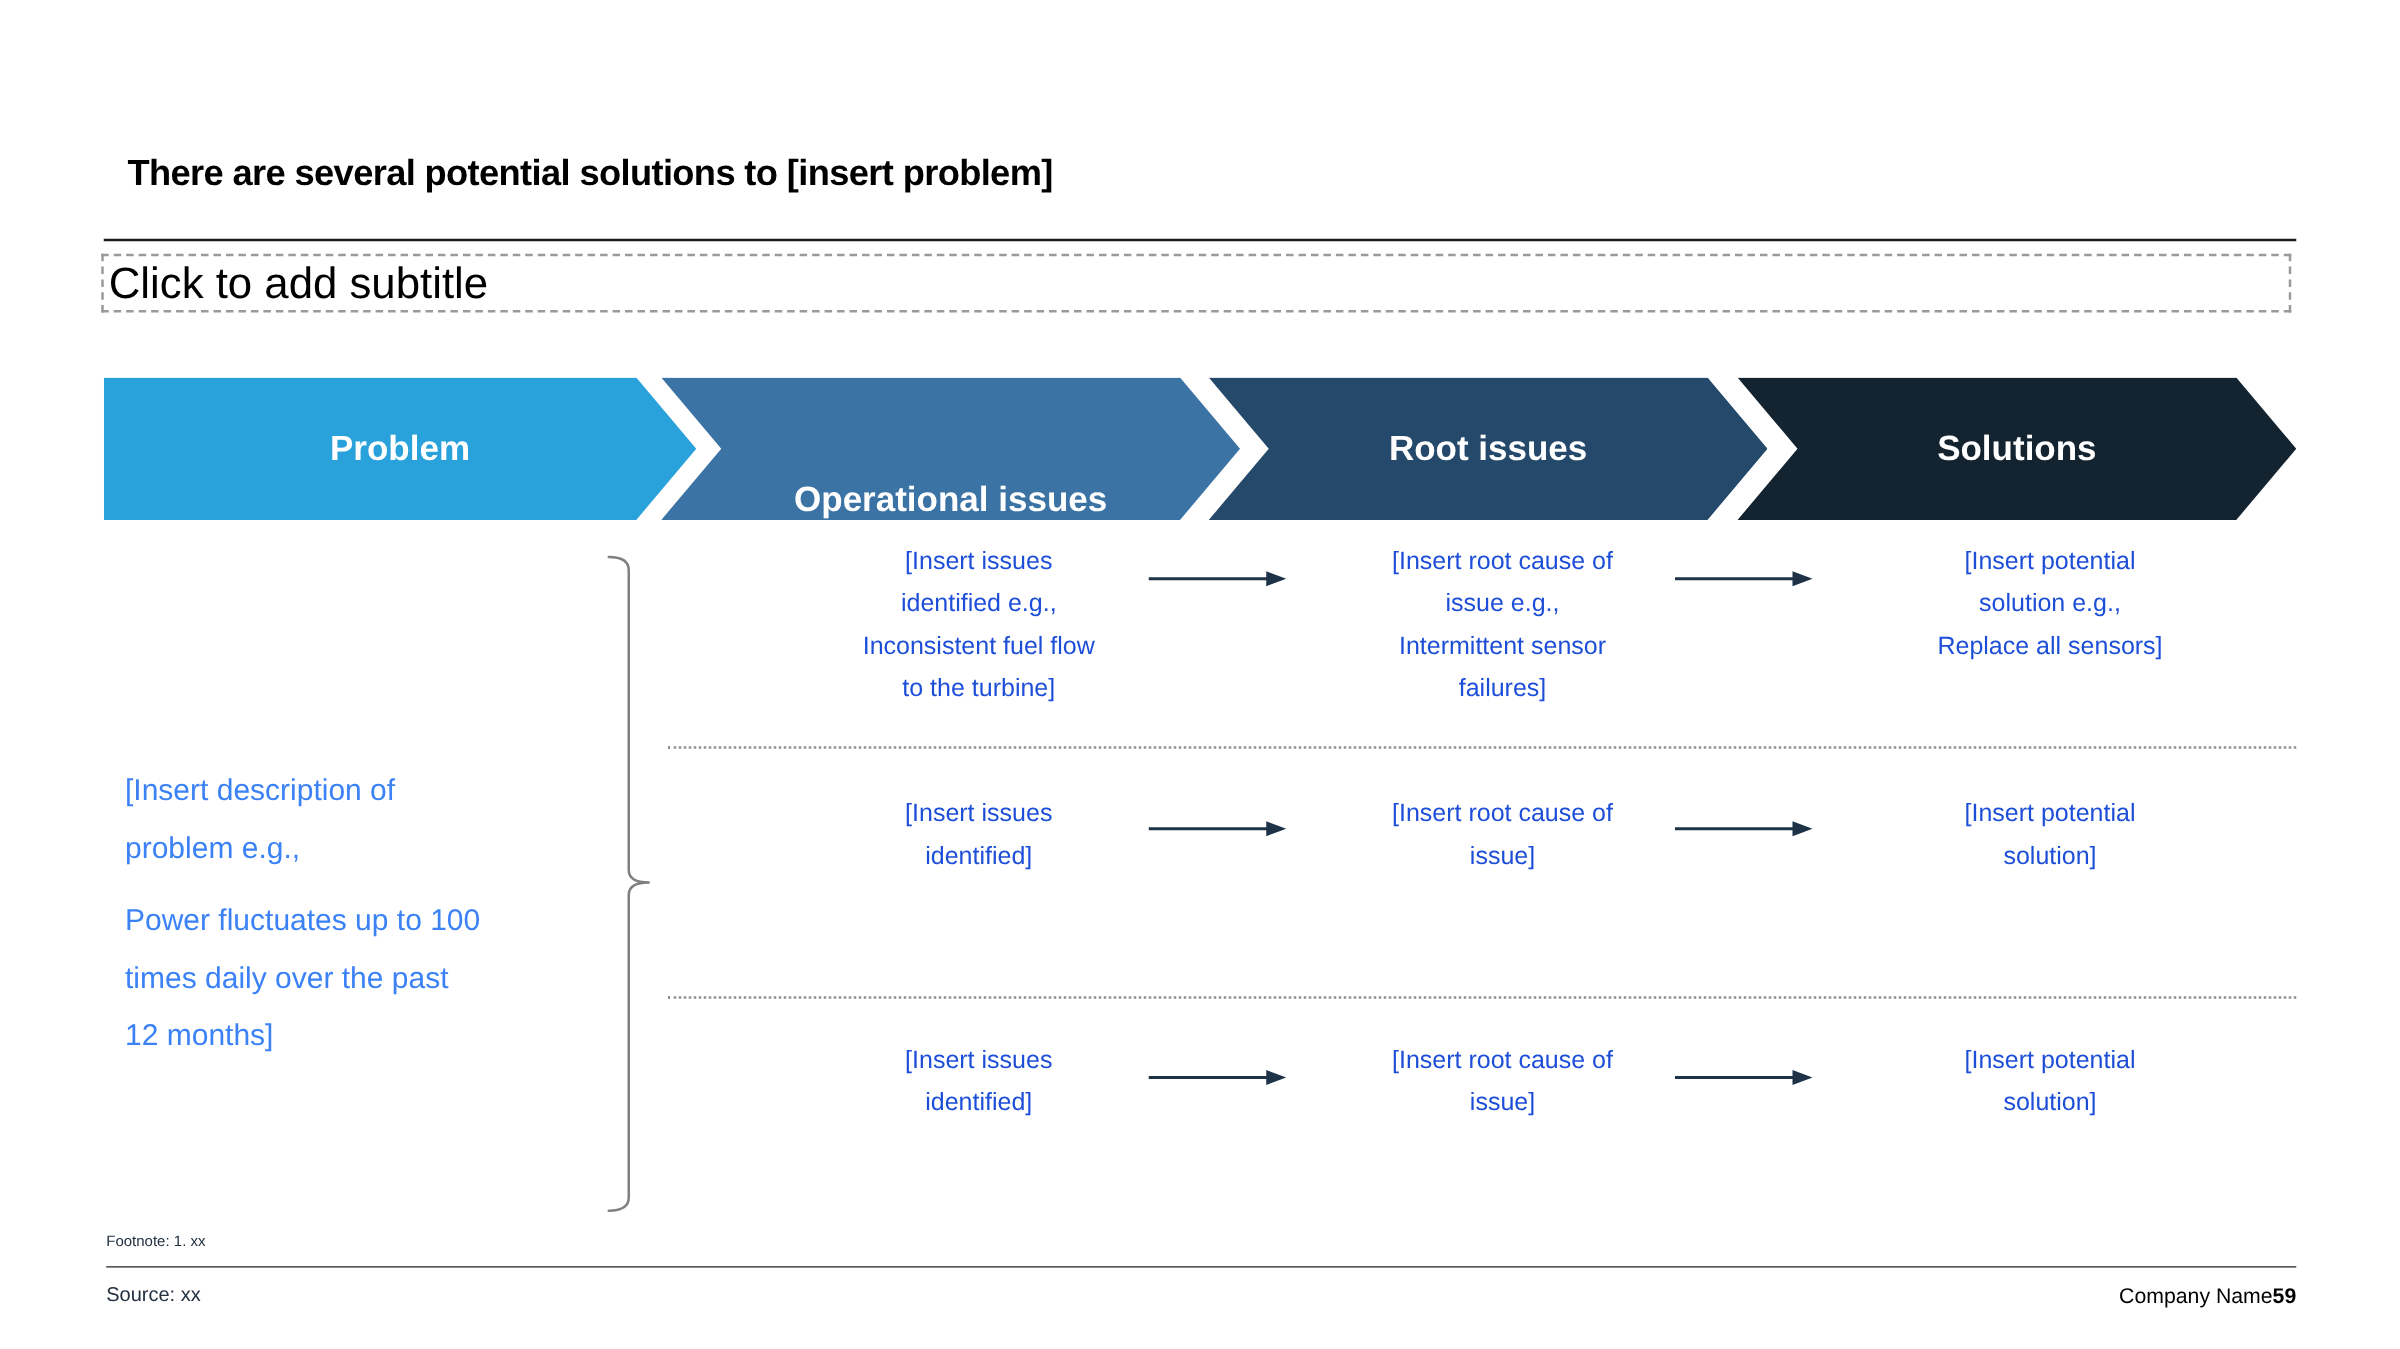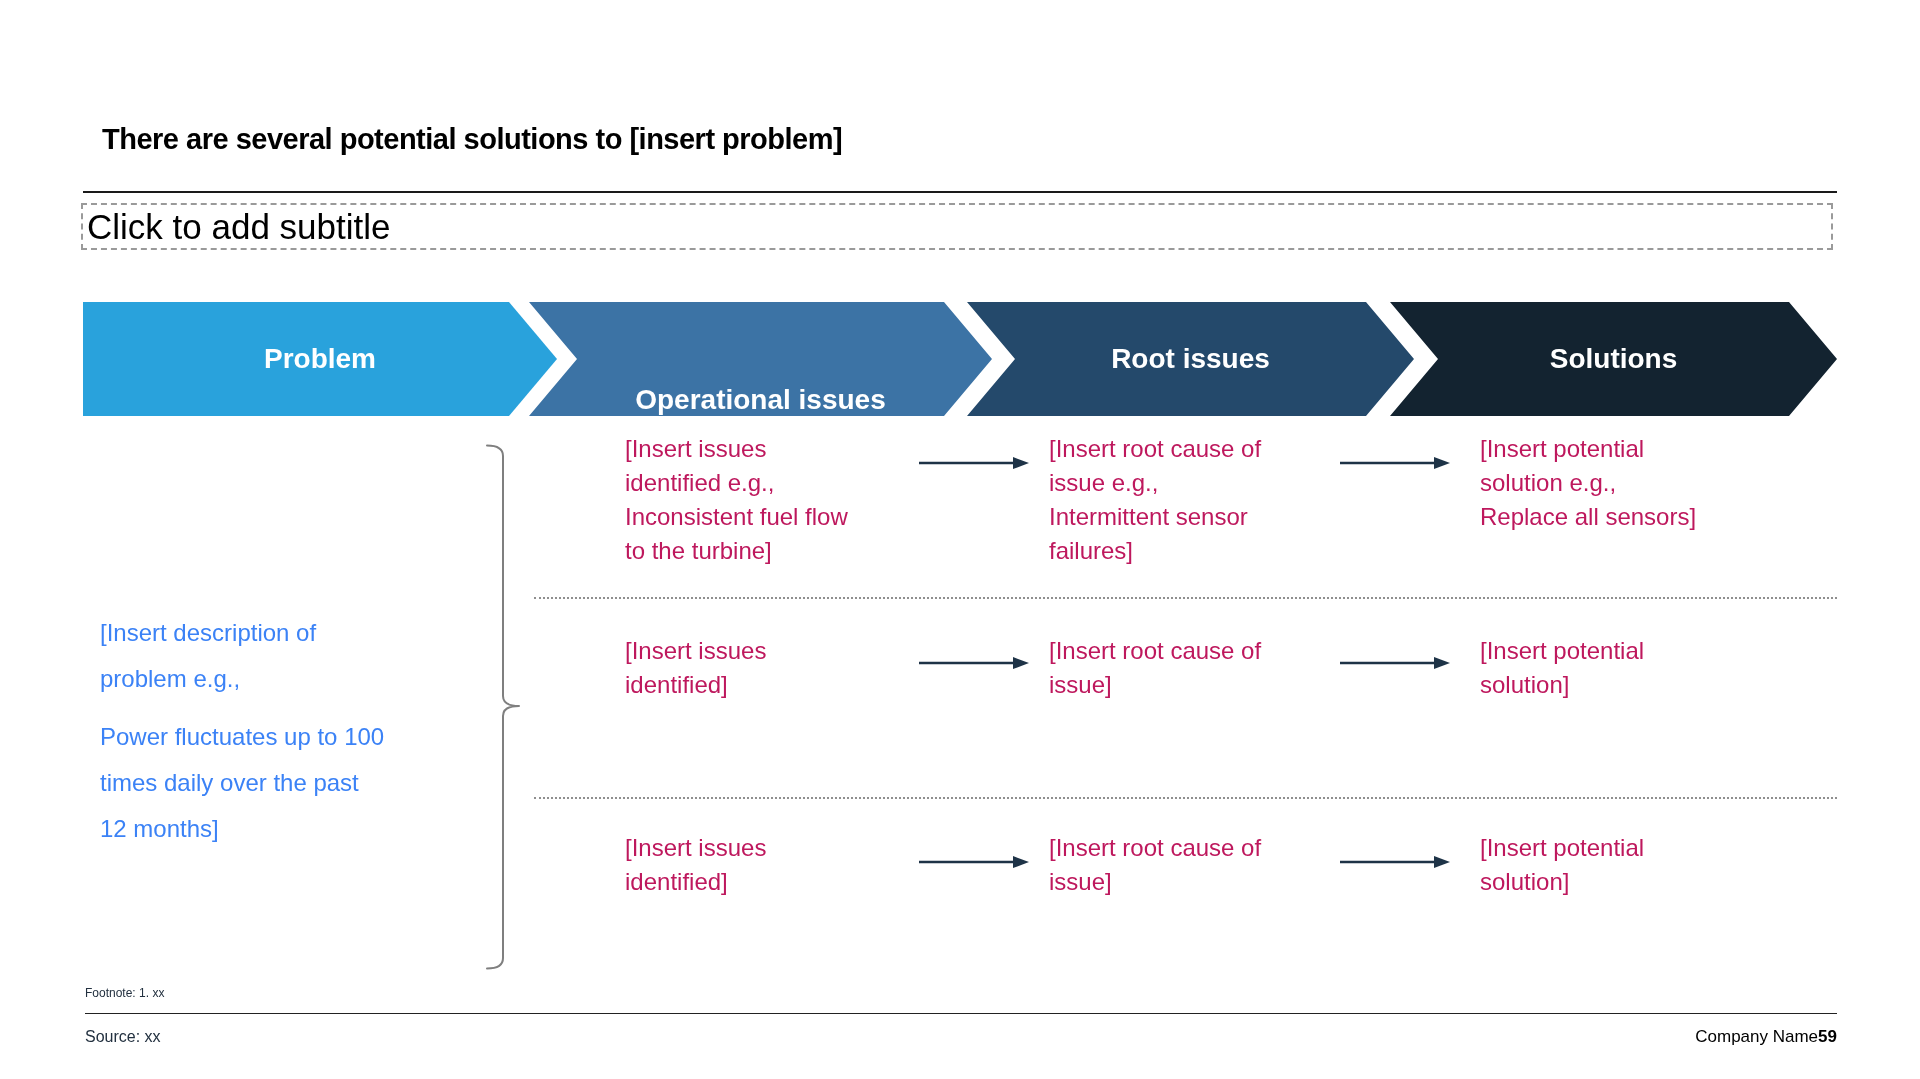--- a/index.html
+++ b/index.html
@@ -24,21 +24,21 @@
   .c3{left:967px;width:447px;background:var(--chevron3);
       clip-path:polygon(0 0, calc(100% - 48px) 0, 100% 50%, calc(100% - 48px) 100%, 0 100%, 48px 50%);}
   .c4{left:1390px;width:447px;background:var(--chevron4);
       clip-path:polygon(0 0, calc(100% - 48px) 0, 100% 50%, calc(100% - 48px) 100%, 0 100%, 48px 50%);}
   
   .desc{position:absolute;left:100px;top:610px;width:372px;font-size:24px;line-height:46px;color:#3b82f6;}
   .desc p{margin:0 0 12px 0;white-space:pre-line;}
   .brace-svg{position:absolute;left:485px;top:444px;}
   .brace-path{fill:none;stroke:var(--brace);stroke-width:2;stroke-linecap:round;stroke-linejoin:round;}
   
-  .cell{position:absolute;font-size:24px;line-height:34px;color:#be185d;white-space:pre-line;}
+  .cell{position:absolute;font-size:20px;line-height:34px;color:#1d4ed8;white-space:pre-line;text-align:center;}
   .col-issue{left:625px;width:316px;}
   .col-root{left:1049px;width:306px;}
   .col-sol{left:1480px;width:320px;}
   .r1{top:432px;}
   .r2{top:634px;}
   .r3{top:831px;}
   
   .arrow{position:absolute;width:112px;height:14px;}
   .a1{left:917px;}
   .a2{left:1338px;}

